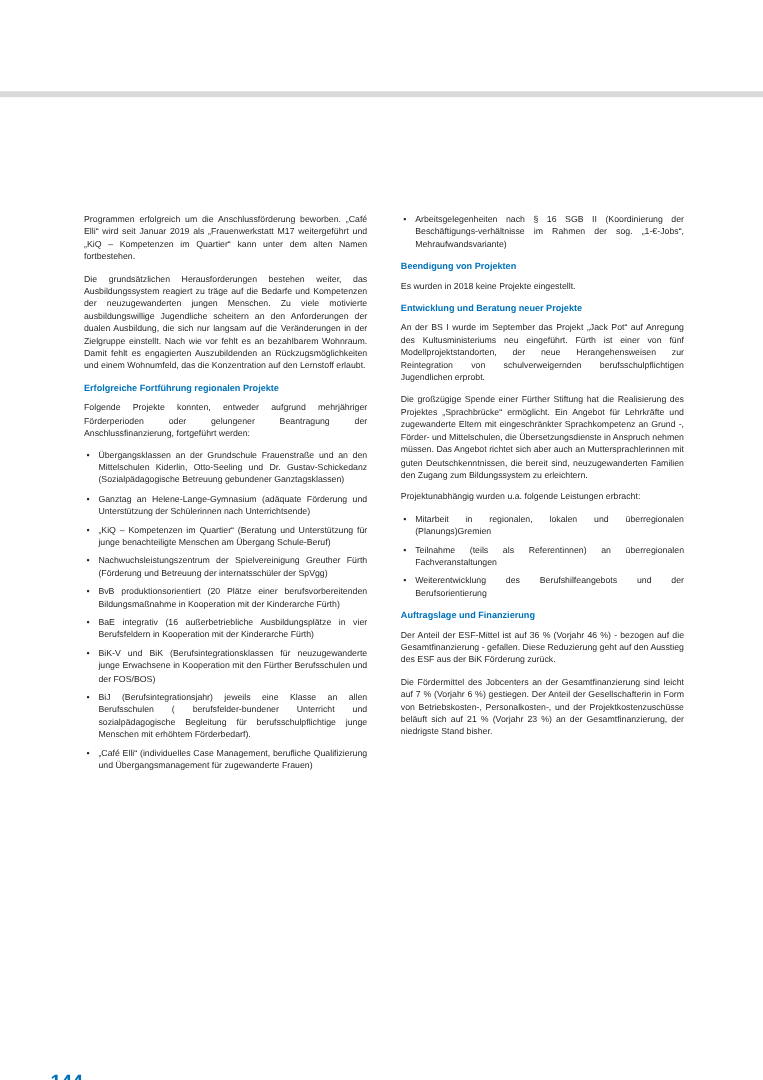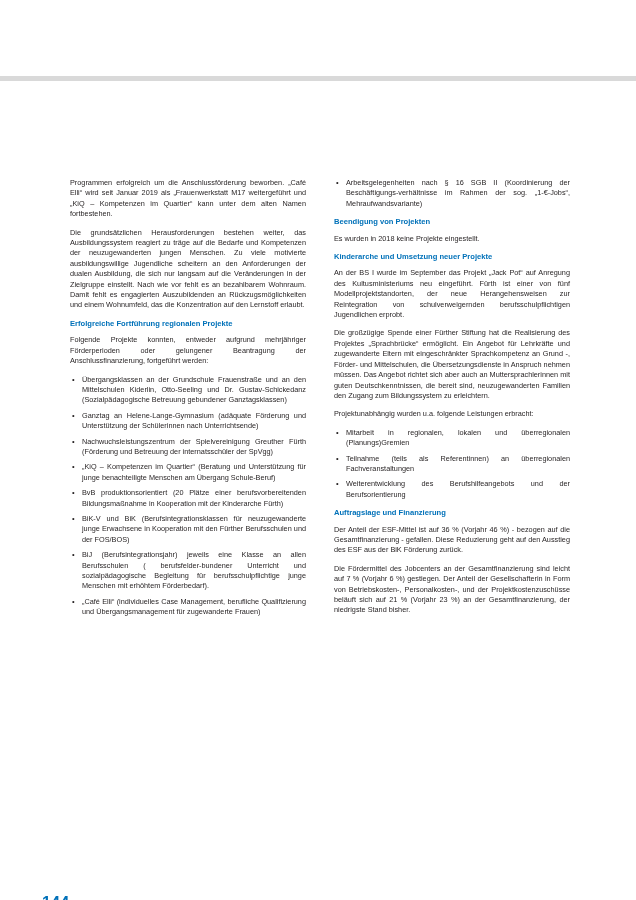--- a/index.html
+++ b/index.html
@@ -110,38 +110,39 @@
     <div class="col">
       <p class="body">Programmen erfolgreich um die Anschlussförderung beworben. „Café Elli“ wird seit Januar 2019 als „Frauenwerkstatt M17 weitergeführt und „KiQ – Kompetenzen im Quartier“ kann unter dem alten Namen fortbestehen.</p>
       <p class="body">Die grundsätzlichen Herausforderungen bestehen weiter, das Ausbildungssystem reagiert zu träge auf die Bedarfe und Kompetenzen der neuzugewanderten jungen Menschen. Zu viele motivierte ausbildungswillige Jugendliche scheitern an den Anforderungen der dualen Ausbildung, die sich nur langsam auf die Veränderungen in der Zielgruppe einstellt. Nach wie vor fehlt es an bezahlbarem Wohnraum. Damit fehlt es engagierten Auszubildenden an Rückzugsmöglichkeiten und einem Wohnumfeld, das die Konzentration auf den Lernstoff erlaubt.</p>
 
       <h2 class="section">Erfolgreiche Fortführung regionalen Projekte</h2>
       <p class="body">Folgende Projekte konnten, entweder aufgrund mehrjähriger Förderperioden oder gelungener Beantragung der Anschlussfinanzierung, fortgeführt werden:</p>
 
       <ul class="bullets">
         <li>Übergangsklassen an der Grundschule Frauenstraße und an den Mittelschulen Kiderlin, Otto-Seeling und Dr. Gustav-Schickedanz (Sozialpädagogische Betreuung gebundener Ganztagsklassen)</li>
         <li>Ganztag an Helene-Lange-Gymnasium (adäquate Förderung und Unterstützung der Schülerinnen nach Unterrichtsende)</li>
+        <li>„KiQ – Kompetenzen im Quartier“ (Beratung und Unterstützung für junge benachteiligte Menschen am Übergang Schule-Beruf)</li>
         <li>Nachwuchsleistungszentrum der Spielvereinigung Greuther Fürth (Förderung und Betreuung der internatsschüler der SpVgg)</li>
-        <li>„KiQ – Kompetenzen im Quartier“ (Beratung und Unterstützung für junge benachteiligte Menschen am Übergang Schule-Beruf)</li>
         <li>BvB produktionsorientiert (20 Plätze einer berufsvorbereitenden Bildungsmaßnahme in Kooperation mit der Kinderarche Fürth)</li>
+        <li>BaE integrativ (16 außerbetriebliche Ausbildungsplätze in vier Berufsfeldern in Kooperation mit der Kinderarche Fürth)</li>
         <li>BiK-V und BiK (Berufsintegrationsklassen für neuzugewanderte junge Erwachsene in Kooperation mit den Fürther Berufsschulen und der FOS/BOS)</li>
         <li>BiJ (Berufsintegrationsjahr) jeweils eine Klasse an allen Berufsschulen ( berufsfelder-bundener Unterricht und sozialpädagogische Begleitung für berufsschulpflichtige junge Menschen mit erhöhtem Förderbedarf).</li>
         <li>„Café Elli“ (individuelles Case Management, berufliche Qualifizierung und Übergangsmanagement für zugewanderte Frauen)</li>
       </ul>
     </div>
 
     <div class="col">
       <ul class="bullets">
         <li>Arbeitsgelegenheiten nach § 16 SGB II (Koordinierung der Beschäftigungs-verhältnisse im Rahmen der sog. „1-€-Jobs“, Mehraufwandsvariante)</li>
       </ul>
 
       <h2 class="section">Beendigung von Projekten</h2>
       <p class="body">Es wurden in 2018 keine Projekte eingestellt.</p>
 
-      <h2 class="section">Kinderarche und Umsetzung neuer Projekte</h2>
+      <h2 class="section">Entwicklung und Beratung neuer Projekte</h2>
       <p class="body">An der BS I wurde im September das Projekt „Jack Pot“ auf Anregung des Kultusministeriums neu eingeführt. Fürth ist einer von fünf Modellprojektstandorten, der neue Herangehensweisen zur Reintegration von schulverweigernden berufsschulpflichtigen Jugendlichen erprobt.</p>
       <p class="body">Die großzügige Spende einer Fürther Stiftung hat die Realisierung des Projektes „Sprachbrücke“ ermöglicht. Ein Angebot für Lehrkräfte und zugewanderte Eltern mit eingeschränkter Sprachkompetenz an Grund -, Förder- und Mittelschulen, die Übersetzungsdienste in Anspruch nehmen müssen. Das Angebot richtet sich aber auch an Muttersprachlerinnen mit guten Deutschkenntnissen, die bereit sind, neuzugewanderten Familien den Zugang zum Bildungssystem zu erleichtern.</p>
       <p class="body">Projektunabhängig wurden u.a. folgende Leistungen erbracht:</p>
 
       <ul class="bullets">
         <li>Mitarbeit in regionalen, lokalen und überregionalen (Planungs)Gremien</li>
         <li>Teilnahme (teils als Referentinnen) an überregionalen Fachveranstaltungen</li>
         <li>Weiterentwicklung des Berufshilfeangebots und der Berufsorientierung</li>
       </ul>
 

